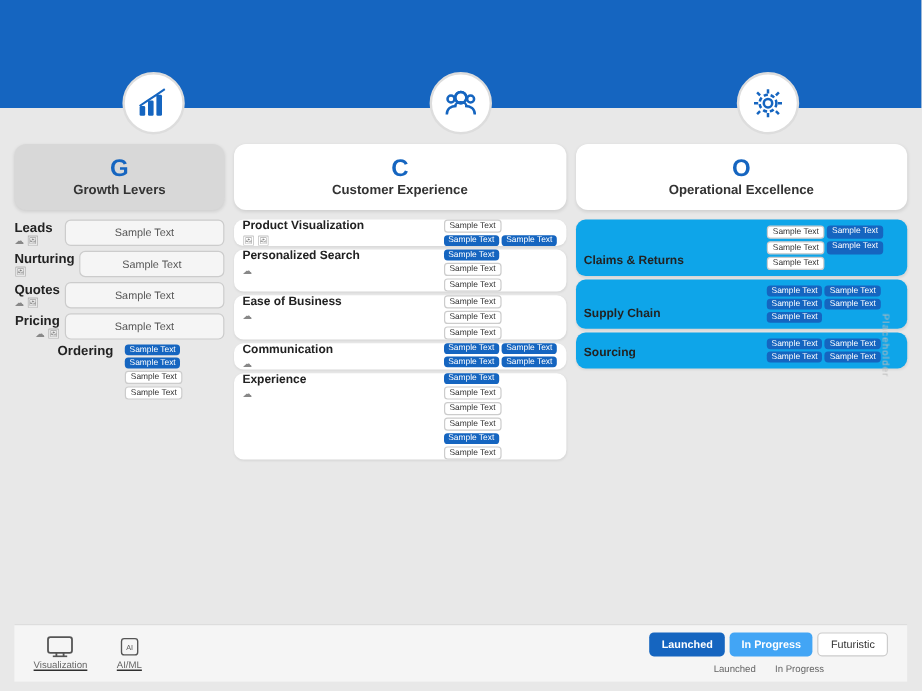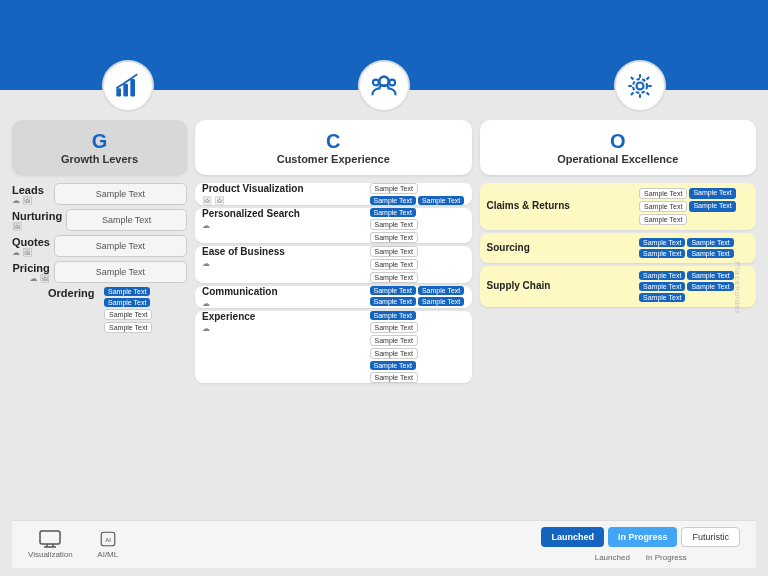--- a/index.html
+++ b/index.html
@@ -179,23 +179,23 @@
 
     
     .right-items {
       display: flex;
       flex-direction: column;
       gap: 3px;
     }
 
     .right-row {
       display: flex;
-      align-items: center;
+      align-items: flex-end;
       gap: 2px;
-      background: #fef9c3;
+      background: #0ea5e9;
       border-radius: 8px;
       padding: 5px 7px;
       box-shadow: 0 1px 2px rgba(0,0,0,0.08);
     }
 
     .right-row-title {
       font-size: 10px;
       font-weight: bold;
       color: #222;
       margin-bottom: 2px;
@@ -218,20 +218,21 @@
       padding: 6px 16px;
       gap: 0;
       margin-top: 6px;
     }
 
     .bottom-icons {
       display: flex;
       gap: 24px;
       align-items: center;
       flex: 1;
+      text-decoration: underline;
     }
 
     .bottom-icon-item {
       display: flex;
       flex-direction: column;
       align-items: center;
       gap: 2px;
     }
 
     .bottom-icon-label {
@@ -493,33 +494,33 @@
           <div class="right-row-tags">
             <span class="tag-white">Sample Text</span>
             <span class="tag-blue">Sample Text</span>
             <span class="tag-white">Sample Text</span>
             <span class="tag-blue">Sample Text</span>
             <span class="tag-white">Sample Text</span>
           </div>
         </div>
 
         <div class="right-row">
+          <div class="right-row-title">Supply Chain</div>
+          <div class="right-row-tags">
+            <span class="tag-blue">Sample Text</span>
+            <span class="tag-blue">Sample Text</span>
+            <span class="tag-blue">Sample Text</span>
+            <span class="tag-blue">Sample Text</span>
+            <span class="tag-blue">Sample Text</span>
+          </div>
+        </div>
+
+        <div class="right-row">
           <div class="right-row-title">Sourcing</div>
           <div class="right-row-tags">
-            <span class="tag-blue">Sample Text</span>
-            <span class="tag-blue">Sample Text</span>
-            <span class="tag-blue">Sample Text</span>
-            <span class="tag-blue">Sample Text</span>
-          </div>
-        </div>
-
-        <div class="right-row">
-          <div class="right-row-title">Supply Chain</div>
-          <div class="right-row-tags">
-            <span class="tag-blue">Sample Text</span>
             <span class="tag-blue">Sample Text</span>
             <span class="tag-blue">Sample Text</span>
             <span class="tag-blue">Sample Text</span>
             <span class="tag-blue">Sample Text</span>
           </div>
         </div>
       </div>
     </div>
 
   </div>

